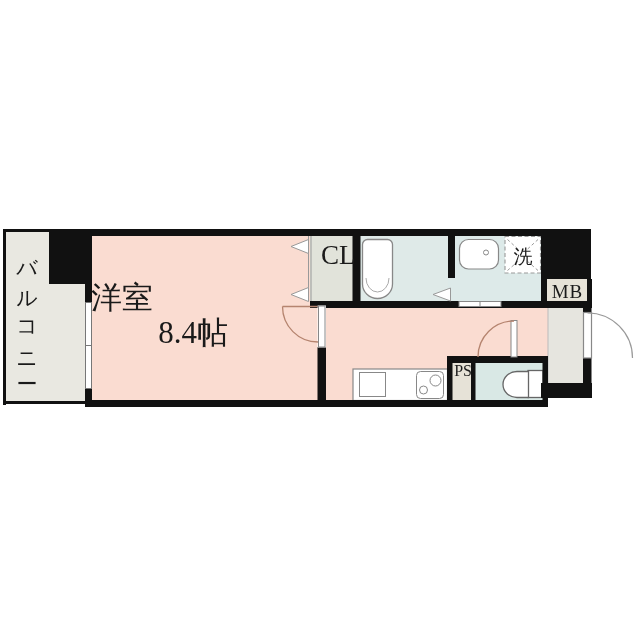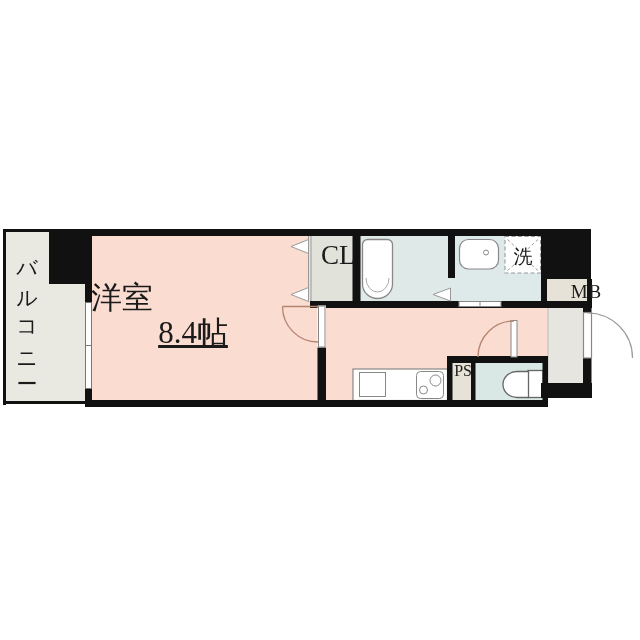--- a/index.html
+++ b/index.html
@@ -8,24 +8,24 @@
     font-family:"Liberation Serif","DejaVu Serif",serif;color:#1a1a1a;
   }
   .canvas svg{position:absolute;left:0;top:0;}
   .label{position:absolute;white-space:pre;}
   .balcony-label{
     left:13px;top:244px;height:158px;
     writing-mode:vertical-rl;text-orientation:upright;
     font-size:21px;letter-spacing:8px;
   }
   .room-name{left:91px;top:282px;width:228px;text-align:left;font-size:31px;line-height:1;}
-  .room-size{left:91px;top:317px;width:204px;text-align:center;font-size:31px;line-height:1;text-decoration:underline;}
+  .room-size{left:91px;top:317px;width:204px;text-align:center;font-size:31px;line-height:1;}
   .cl-label{left:321px;top:240px;width:23px;text-align:left;font-size:27px;line-height:1.16;word-break:break-all;}
   .wash-label{left:505px;top:244px;width:36px;text-align:center;font-size:19px;}
-  .mb-label{left:547px;top:281px;width:41px;text-align:center;font-size:19px;letter-spacing:1px;padding-left:19px;}
+  .mb-label{left:547px;top:281px;width:41px;text-align:center;font-size:19px;letter-spacing:1px;}
   .ps-label{left:452px;top:361px;width:20px;text-align:right;font-size:16px;line-height:1.25;word-break:break-all;}
 </style>
 </head>
 <body>
 
 <div class="canvas">
 
   <svg width="640" height="640" viewBox="0 0 640 640">
 
     <rect x="4" y="231" width="81" height="171" fill="#e9e8e1"></rect>

